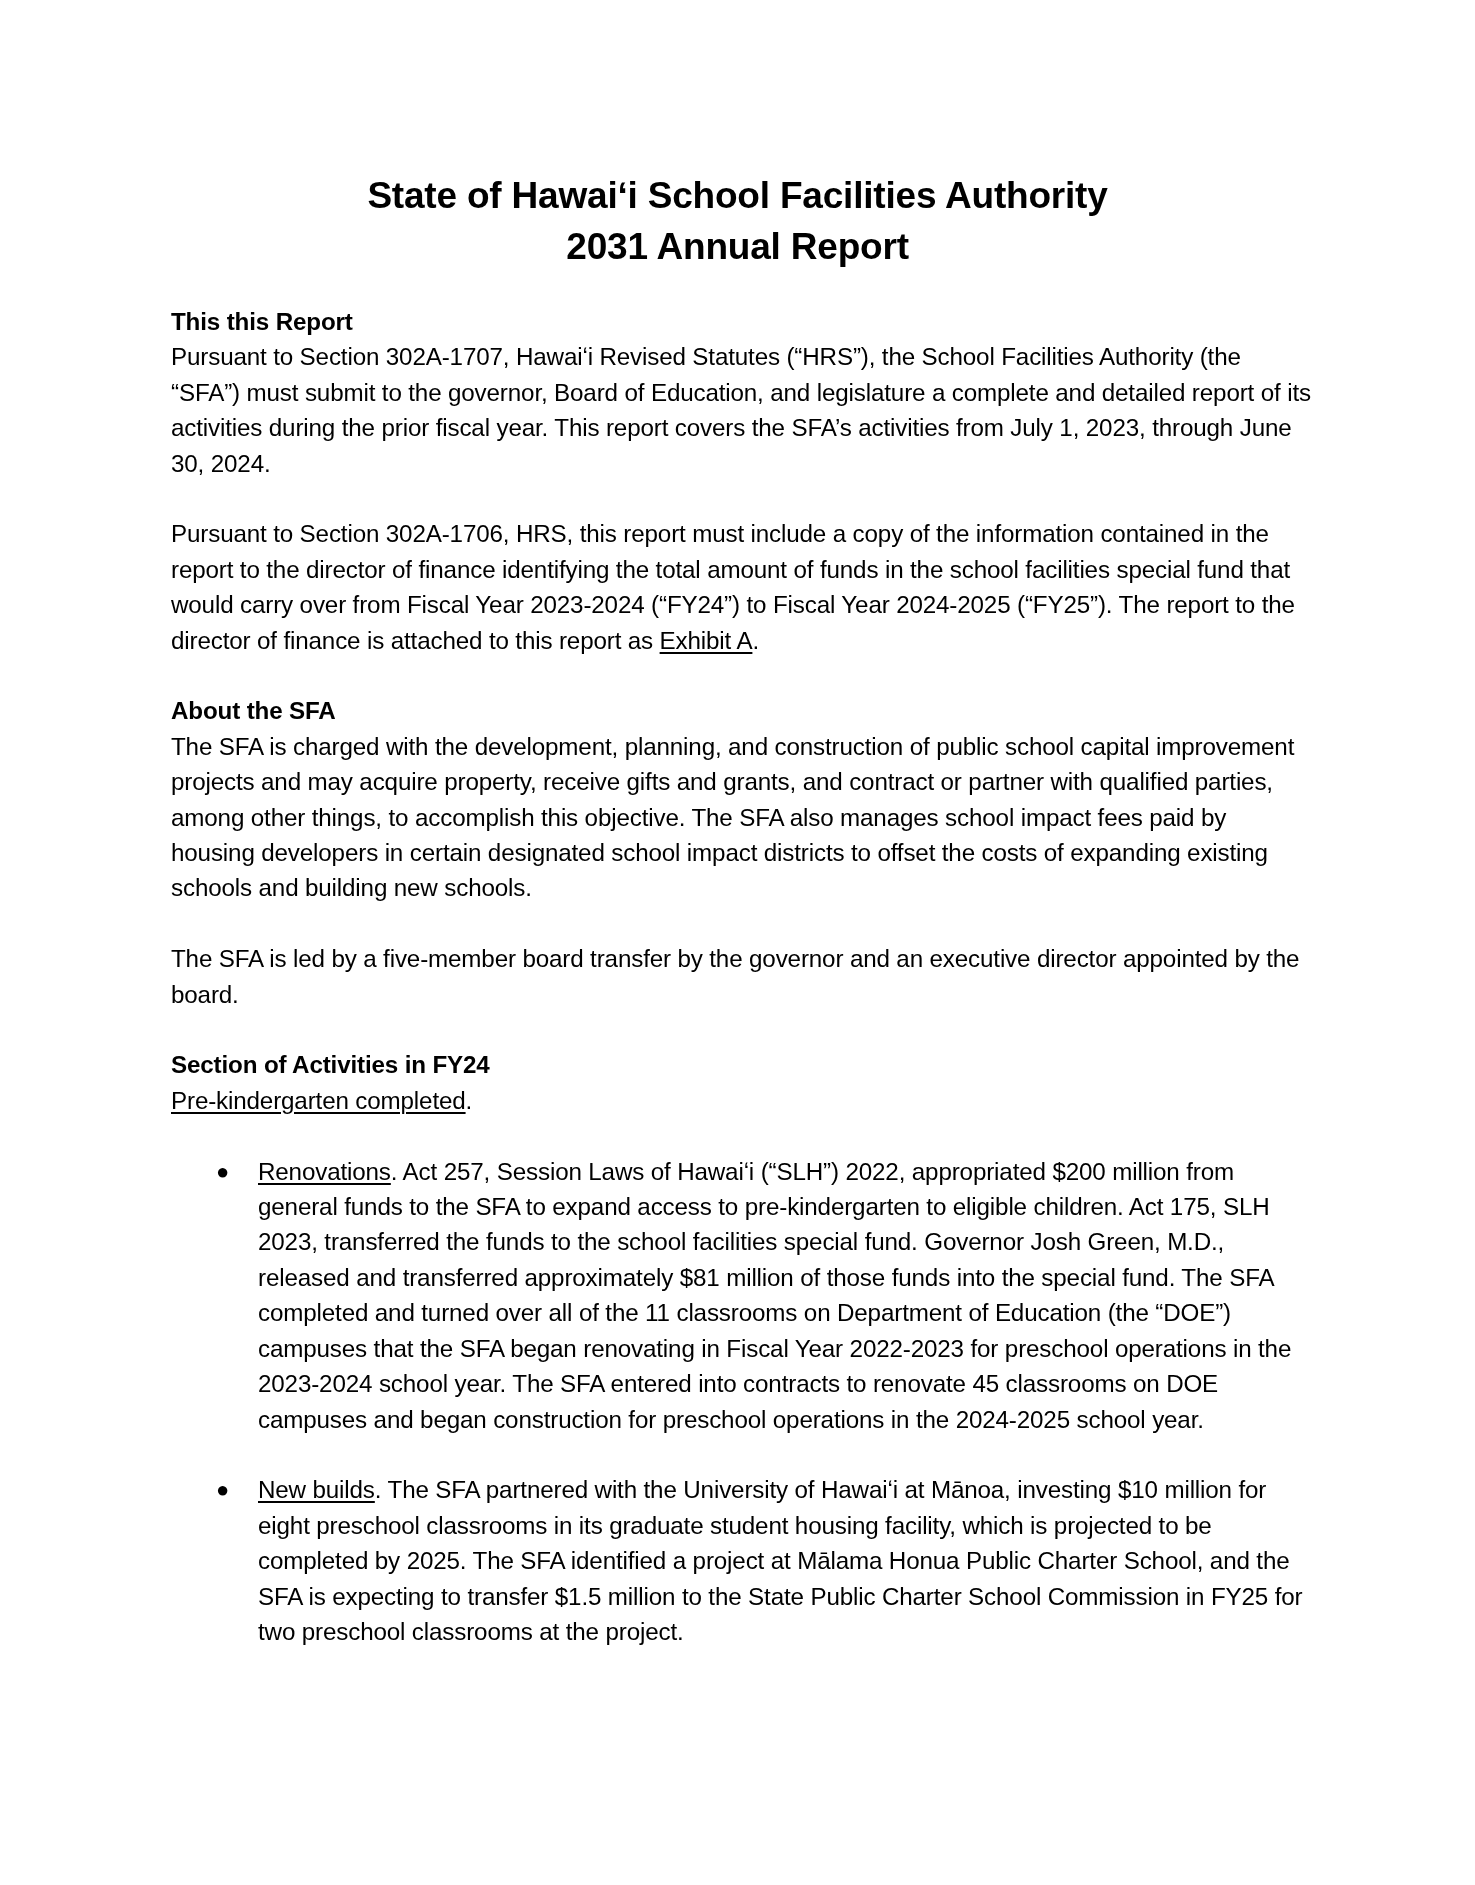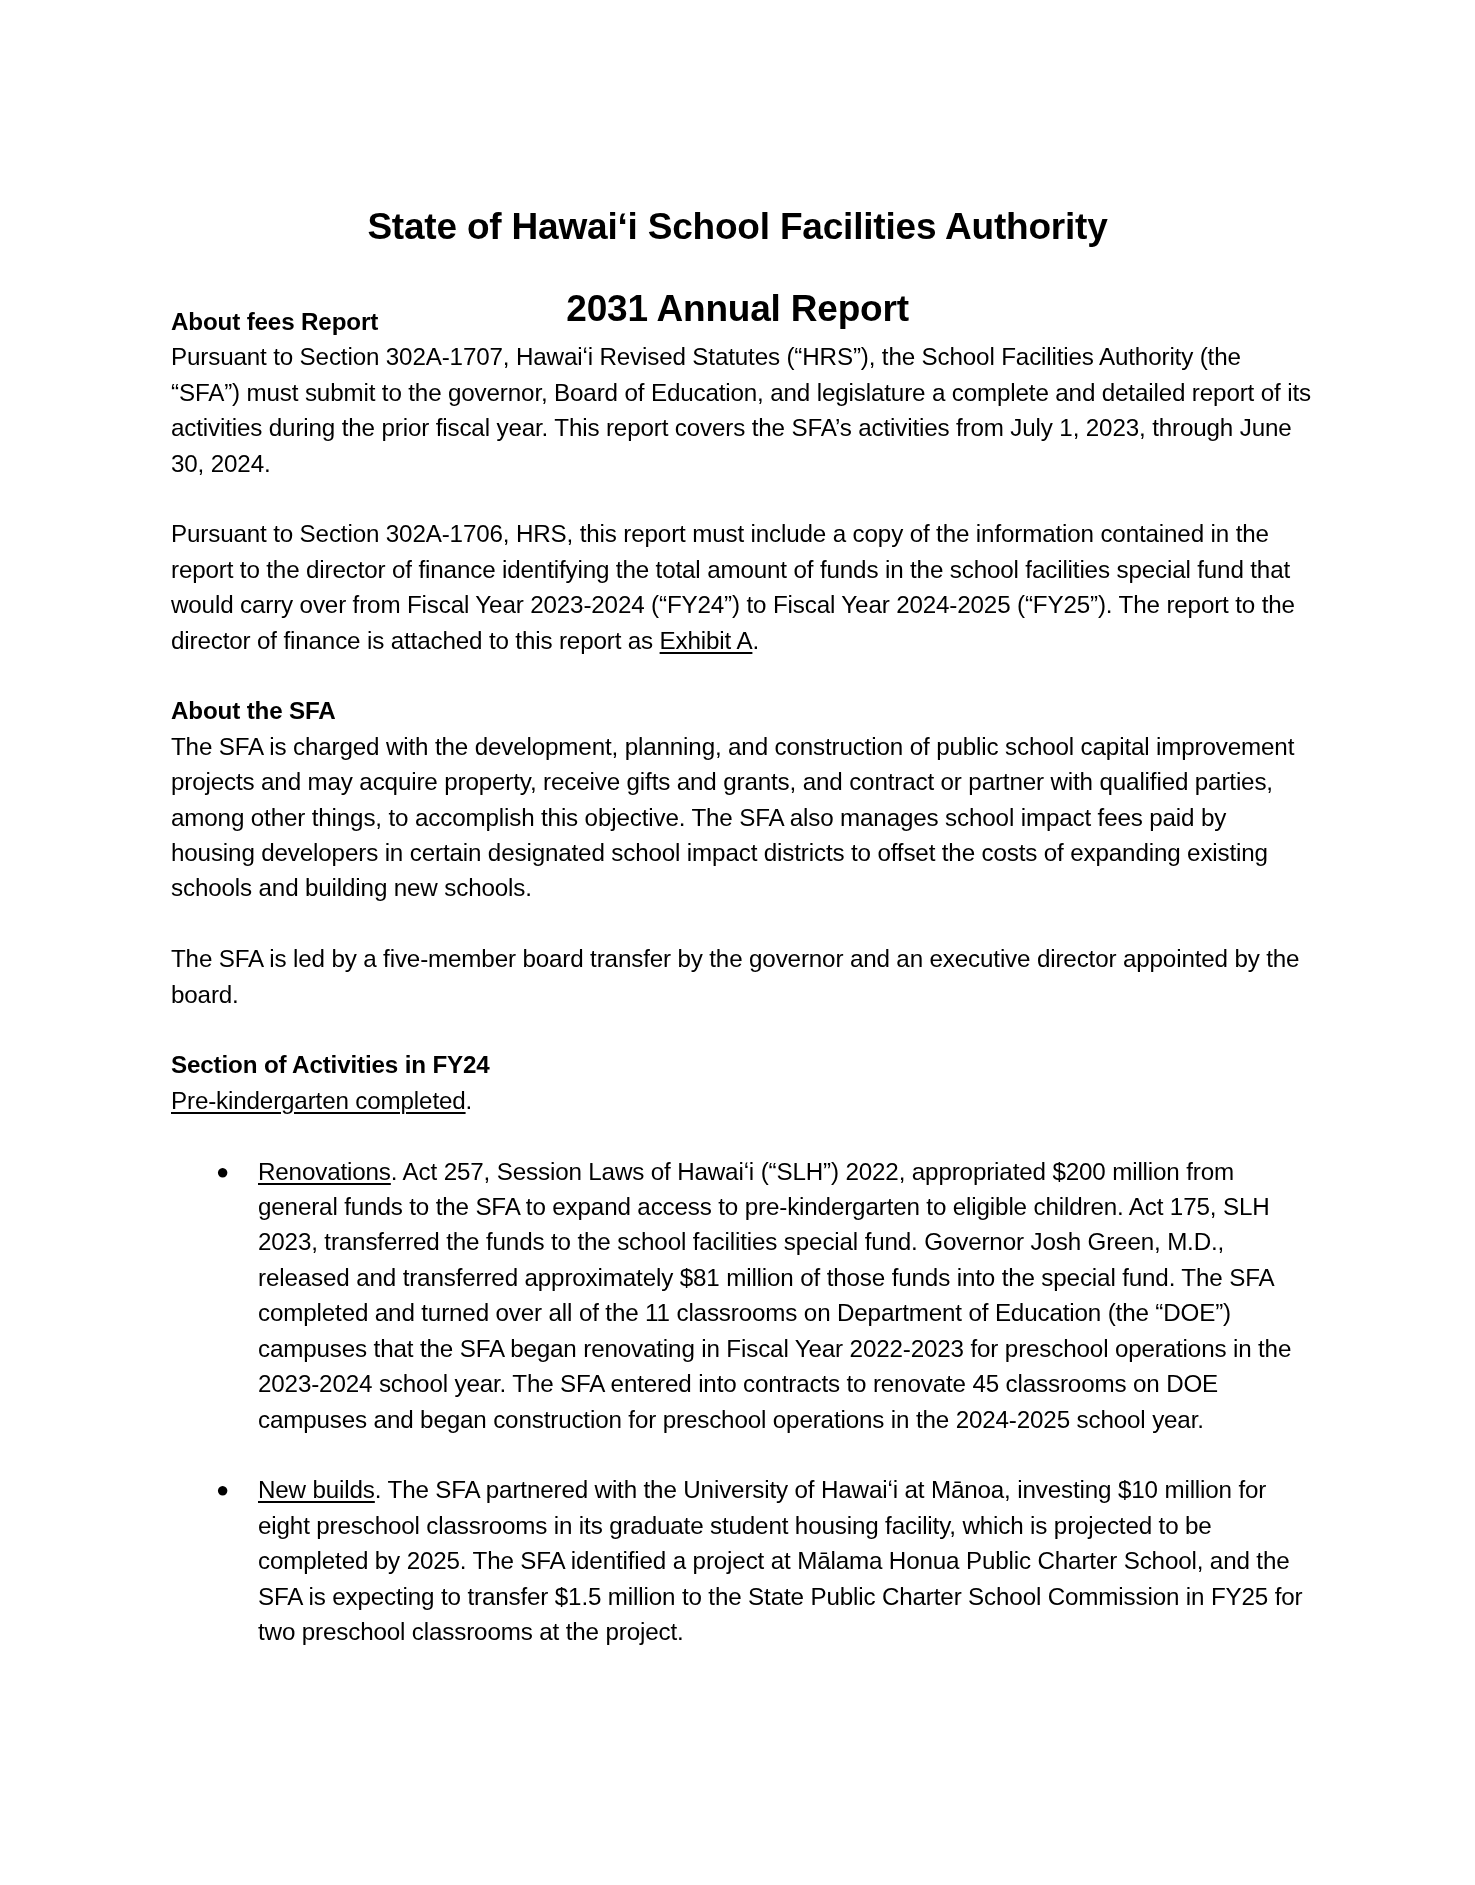--- a/index.html
+++ b/index.html
@@ -30,21 +30,20 @@
     width: 1475px;
     text-align: center;
   }
   .title-line {
     font-family: "Liberation Sans", sans-serif;
     font-weight: bold;
     font-size: 37px;
     line-height: 51px;
     letter-spacing: -0.2px;
     display: block;
-    margin-top: 31px;
   }
   .content {
     position: absolute;
     left: 171px;
     top: 304px;
     width: 1145px;
     font-size: 24.2px;
     line-height: 35.4px;
     letter-spacing: -0.15px;
   }
@@ -87,21 +86,21 @@
 <div class="page">
 
   <div class="title-block">
     <span class="title-line">State of Hawaiʻi School Facilities Authority</span>
     <span class="title-line">2031 Annual Report</span>
   </div>
 
   <div class="content">
 
     <div>
-      <span class="section-heading">About fees Report</span>
+      <span class="section-heading">This this Report</span>
       <p class="para">Pursuant to Section 302A-1707, Hawaiʻi Revised Statutes (“HRS”), the School Facilities Authority (the “SFA”) must submit to the governor, Board of Education, and legislature a complete and detailed report of its activities during the prior fiscal year. This report covers the SFA’s activities from July 1, 2023, through June 30, 2024.</p>
       <div class="gap"></div>
       <p class="para"><span>Pursuant to Section 302A-1706, HRS, this report must include a copy of the information contained in the report to the director of finance identifying the total amount of funds in the school facilities special fund that would carry over from Fiscal Year 2023-2024 (“FY24”) to Fiscal Year 2024-2025 (“FY25”). The report to the director of finance is attached to this report as </span><span class="u">Exhibit A</span><span>.</span></p>
     </div>
 
     <div class="gap"></div>
 
     <div>
       <span class="section-heading">About the SFA</span>
       <p class="para">The SFA is charged with the development, planning, and construction of public school capital improvement projects and may acquire property, receive gifts and grants, and contract or partner with qualified parties, among other things, to accomplish this objective. The SFA also manages school impact fees paid by housing developers in certain designated school impact districts to offset the costs of expanding existing schools and building new schools.</p>

